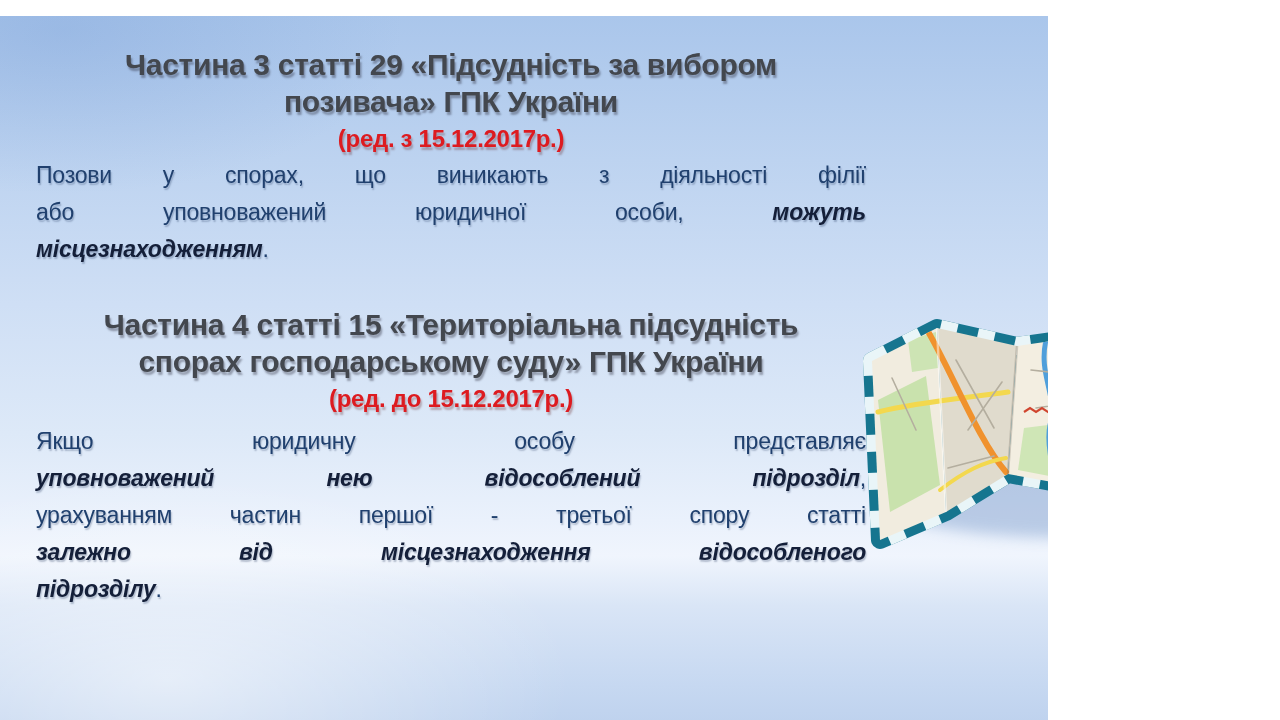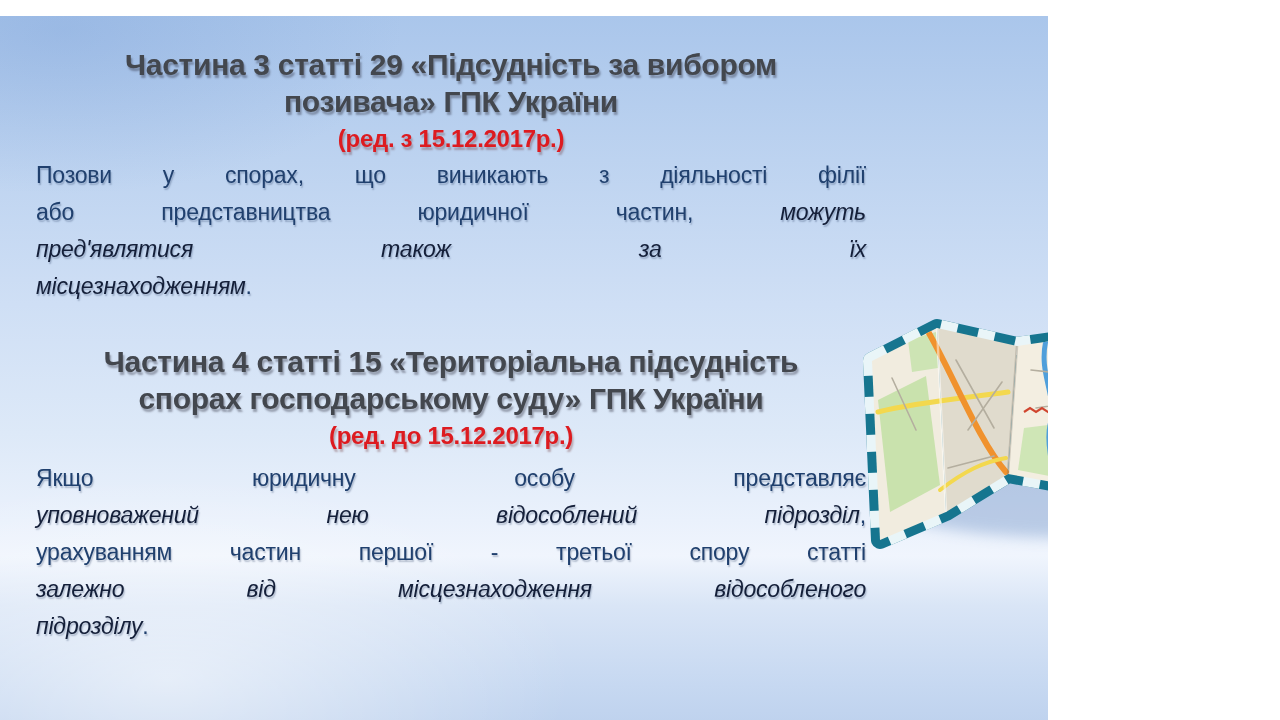--- a/index.html
+++ b/index.html
@@ -15,43 +15,42 @@
   .content{position:absolute;left:36px;top:30px;width:830px;}
   .heading{margin:0;font-size:30px;line-height:37px;font-weight:700;color:#43474e;
     text-align:center;letter-spacing:-.3px;text-shadow:1.5px 2.5px 2px rgba(40,40,55,.38);}
   .heading .hline{display:block;}
   .revision{font-size:24px;line-height:37px;font-weight:700;color:#dd1b20;text-align:center;
     letter-spacing:-.3px;text-shadow:1.5px 2.5px 2px rgba(90,20,20,.30);}
   .para{font-size:23px;line-height:37px;color:#20406e;letter-spacing:-.2px;
     text-shadow:1px 2px 1.5px rgba(25,45,85,.28);}
   .para .pline{display:block;}
   .para .pline.j{text-align:justify;text-align-last:justify;}
-  .seg-strong{font-weight:400;font-style:italic;color:#141f39;}
+  .seg-strong{font-weight:700;font-style:italic;color:#141f39;}
   .para1{margin-bottom:38px;}
   .sec2-heading{margin-top:0;}
   .para2{margin-top:6px;}
   .map-art{position:absolute;left:856px;top:264px;width:424px;height:292px;}
 </style>
 </head>
 <body>
 
 <div class="slide">
 
   <div class="content">
 
     <h1 class="heading">
       <span class="hline">Частина 3 статті 29 «Підсудність за вибором</span>
       <span class="hline">позивача» ГПК України</span>
     </h1>
     <div class="revision">(ред. з 15.12.2017р.)</div>
 
     <div class="para para1">
       <div class="pline j"><span>Позови у спорах, що виникають з діяльності філії</span></div>
-      <div class="pline j"><span>або представництва юридичної частин,</span> <span class="seg-strong">можуть</span></div>
-      <div class="pline j"><span class="seg-strong">пред'являтися також за їх</span></div>
+      <div class="pline j"><span>або уповноважений юридичної особи,</span> <span class="seg-strong">можуть</span></div>
       <div class="pline"><span class="seg-strong">місцезнаходженням</span><span>.</span></div>
     </div>
 
     <h2 class="heading sec2-heading">
       <span class="hline">Частина 4 статті 15 «Територіальна підсудність</span>
       <span class="hline">спорах господарському суду» ГПК України</span>
     </h2>
     <div class="revision">(ред. до 15.12.2017р.)</div>
 
     <div class="para para2">

